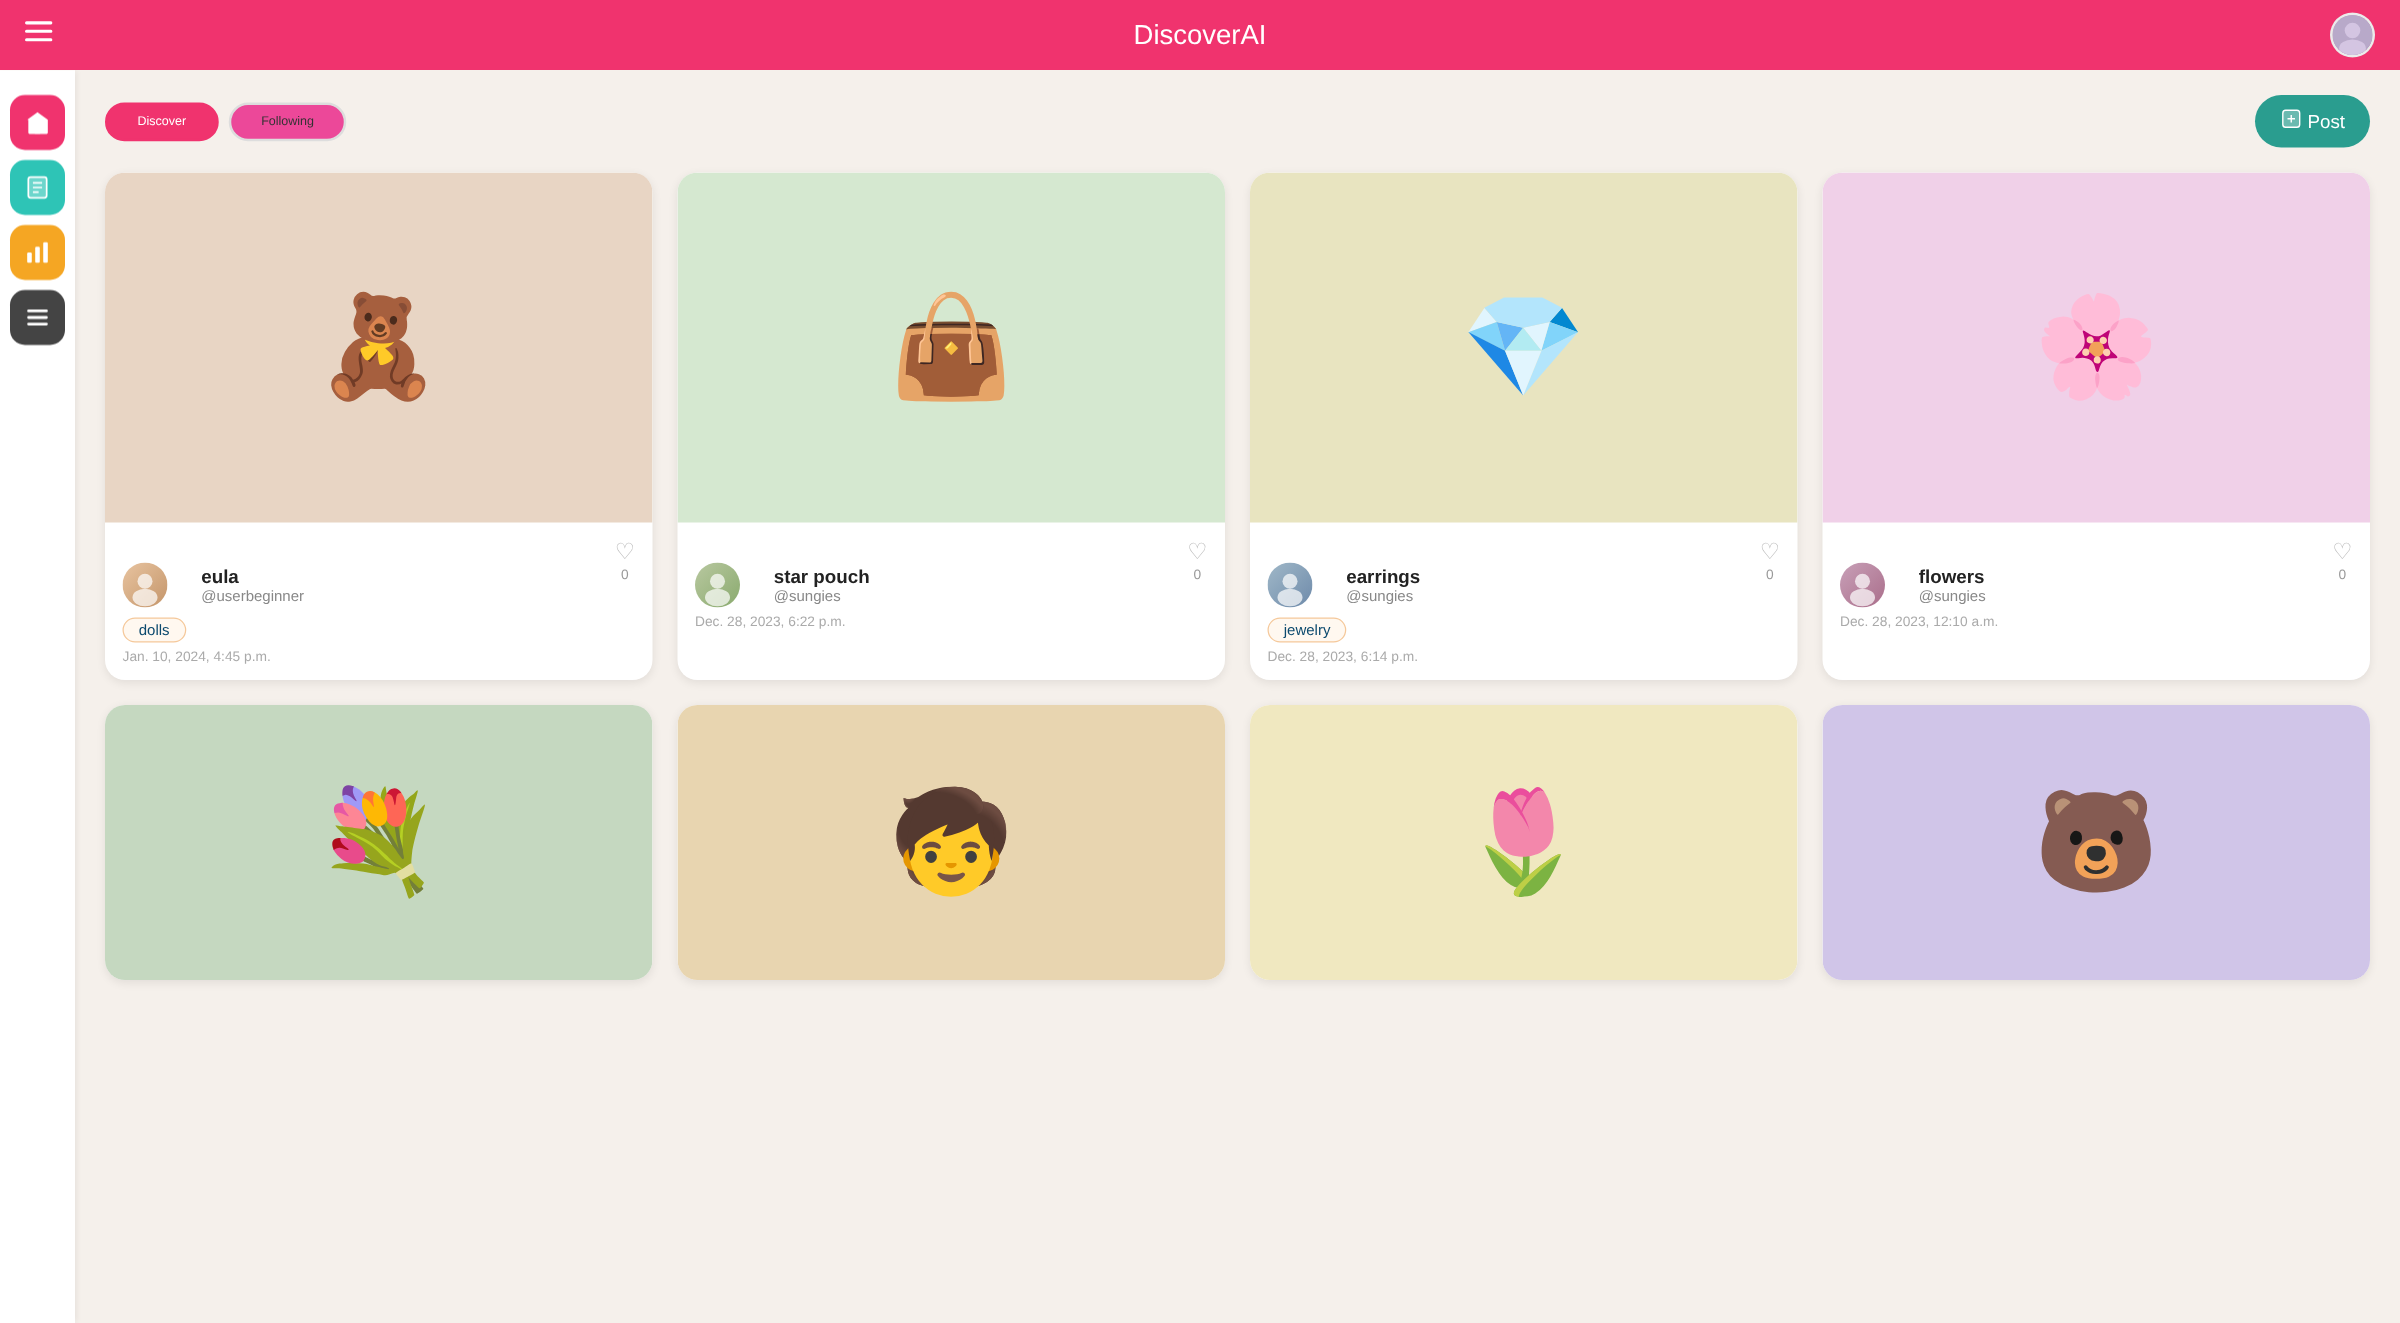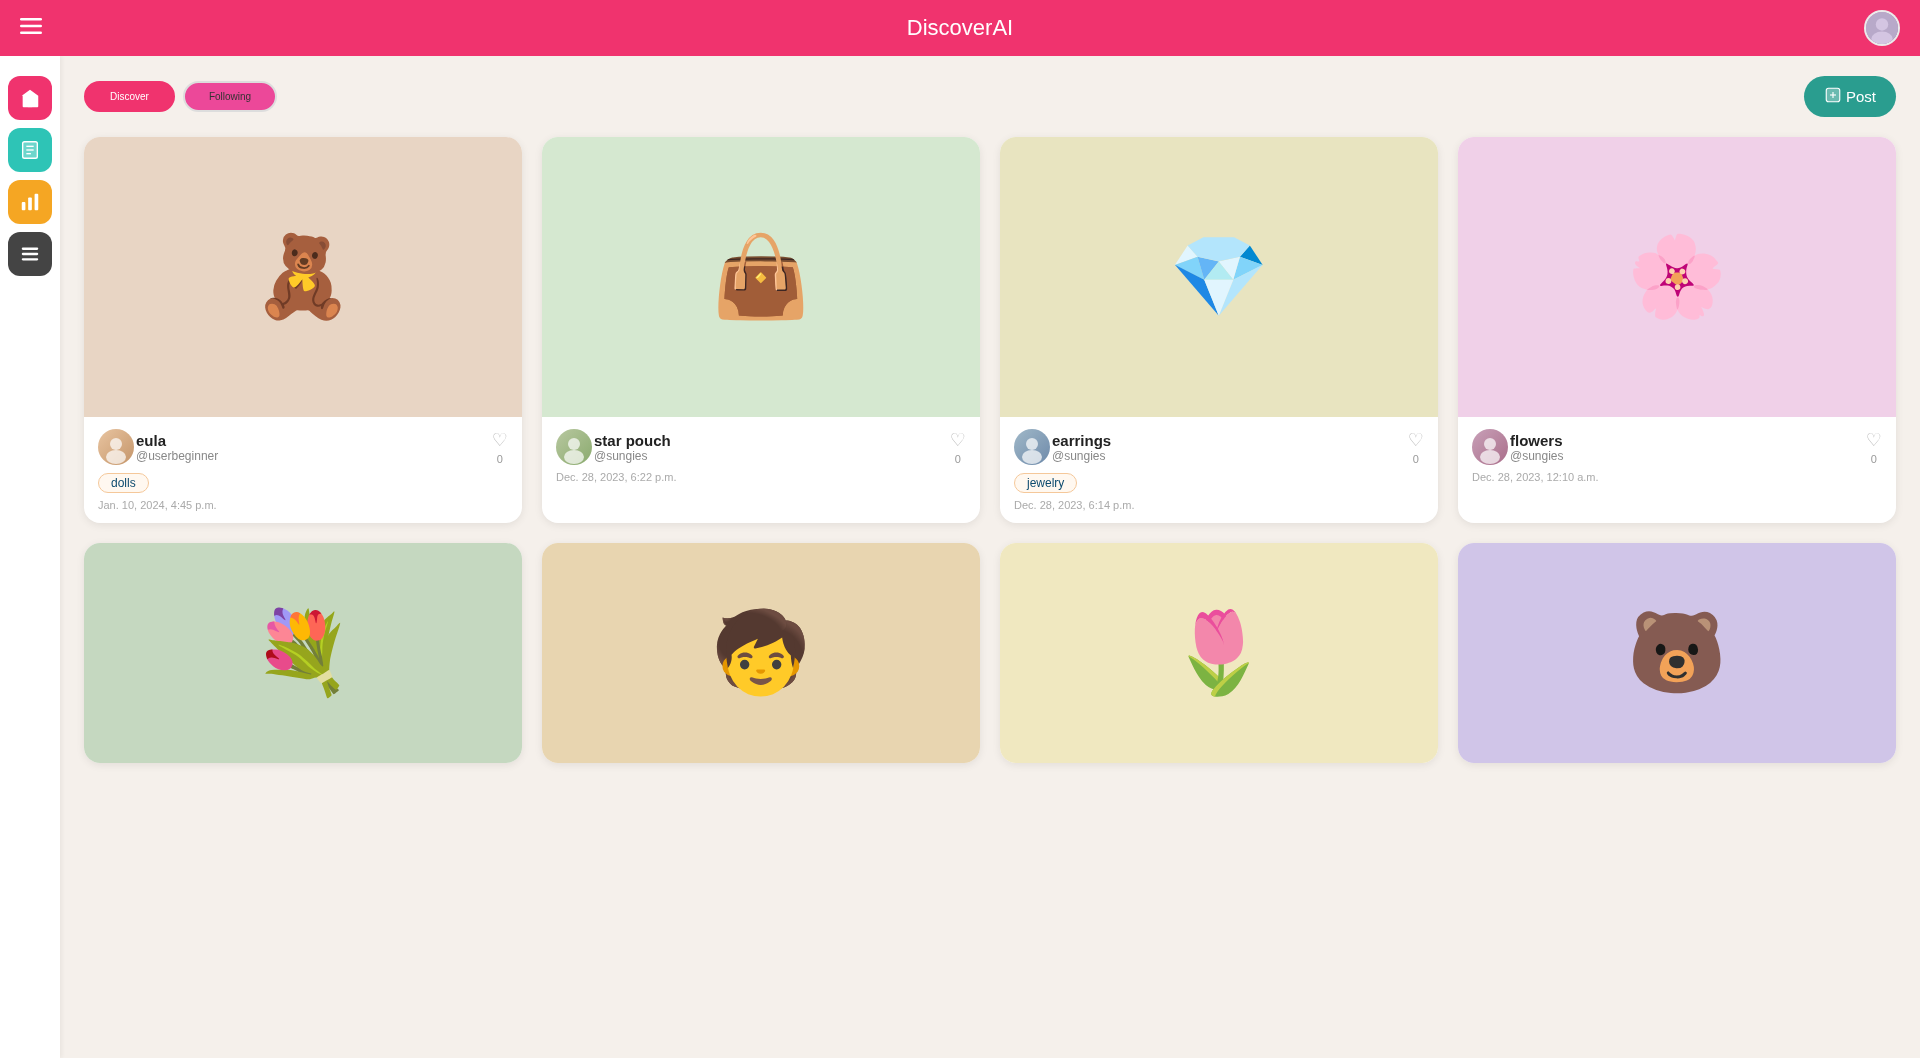--- a/index.html
+++ b/index.html
@@ -155,21 +155,22 @@
       padding: 12px 14px;
     }
     .card-header {
       display: flex;
       align-items: flex-start;
       justify-content: space-between;
     }
     .card-user {
       display: flex;
       align-items: center;
-      gap: 2px;
+      gap: 27px;
+      margin-top: 20px;
     }
     .user-avatar {
       width: 36px;
       height: 36px;
       border-radius: 50%;
       background: #ddd;
       flex-shrink: 0;
       overflow: hidden;
     }
     .user-avatar-inner {

